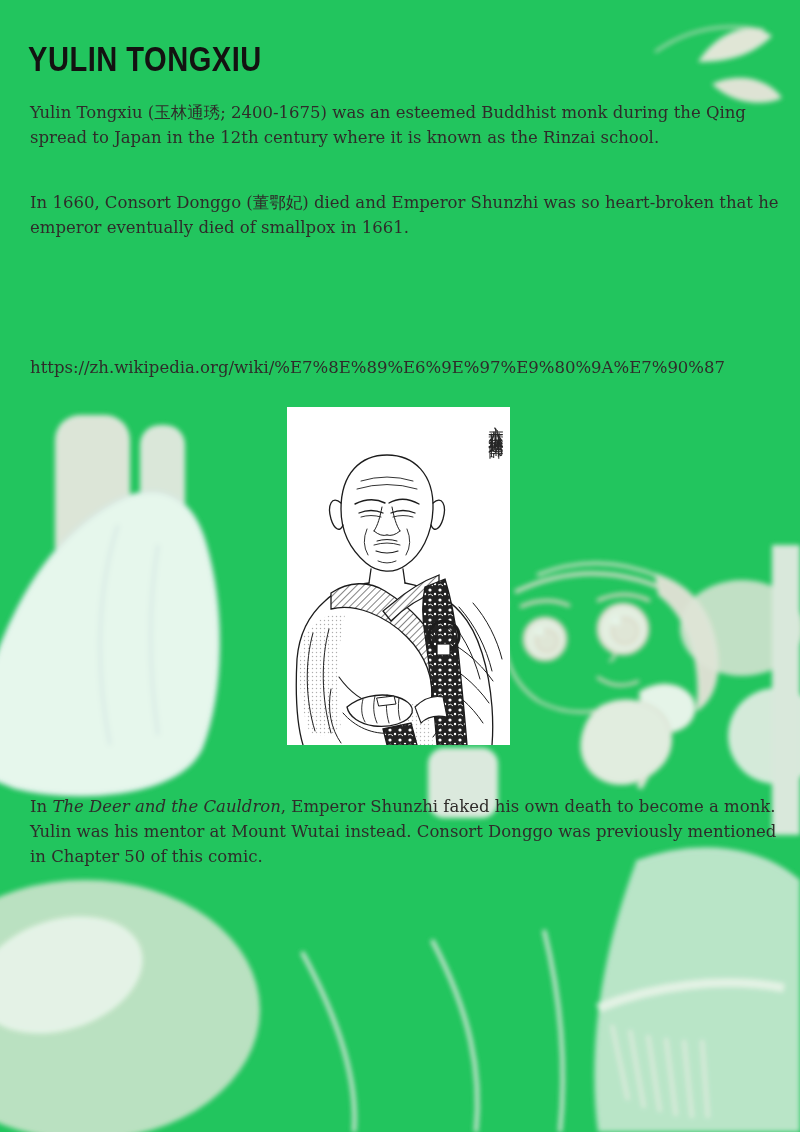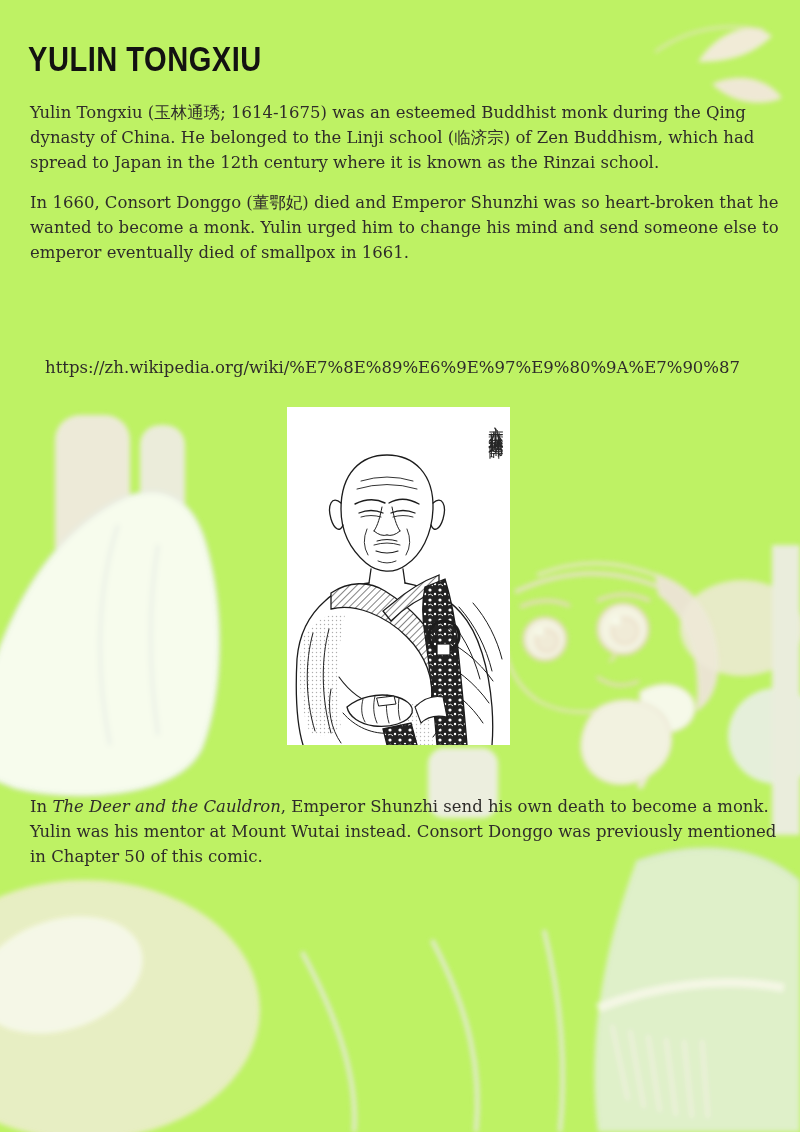--- a/index.html
+++ b/index.html
@@ -1,30 +1,30 @@
 <!DOCTYPE html>
 <html><head>
 <meta charset="utf-8">
 <style>
   html,body { margin:0; padding:0; background:#ddd; }
   .page {
     position:relative; width:800px; height:1132px; overflow:hidden;
-    background:#bef264; color:#2f2c2a;
+    background:#22c55e; color:#2f2c2a;
     font-family:"DejaVu Serif","Liberation Serif",serif;
   }
   .watermark { position:absolute; left:0; top:0; width:800px; height:1132px; }
   .title {
     position:absolute; left:28px; top:40px; margin:0;
     font-family:"Liberation Sans","DejaVu Sans",sans-serif;
     font-weight:bold; font-size:30px; letter-spacing:0.5px; color:#131211;
     transform:scale(0.97,1.14); transform-origin:left top; white-space:pre;
   }
   .para { position:absolute; left:30px; width:742px; font-size:16.5px; }
   .ln { height:25px; line-height:25px; white-space:pre; }
-  .url { color:#2f2c2a; text-decoration:none; display:block; cursor:pointer;margin-left:15px; }
+  .url { color:#2f2c2a; text-decoration:none; display:block; cursor:pointer; }
   em { }
   figure.monk {
     position:absolute; left:287px; top:407px; width:223px; height:338px;
     margin:0; background:#ffffff;
   }
   figure.monk svg { display:block; width:223px; height:338px; }
   .vcap {
     position:absolute; top:7px; right:5px; height:320px;
     writing-mode:vertical-rl; text-orientation:upright;
     font-size:15px; letter-spacing:2px; color:#262626;
@@ -94,28 +94,26 @@
         <line x1="666" y1="1038" x2="676" y2="1116"></line>
         <line x1="684" y1="1040" x2="692" y2="1118"></line>
         <line x1="702" y1="1040" x2="708" y2="1118"></line>
       </g>
     </g>
   </svg>
 
   <h1 class="title">YULIN TONGXIU</h1>
 
   <div class="para" style="top:100px">
-    <div class="ln">Yulin Tongxiu (玉林通琇; 1614-1675) was an esteemed Buddhist monk during the Qing</div>
-    <div class="ln">dynasty of China. He belonged to the Linji school (临济宗) of Zen Buddhism, which had</div>
+    <div class="ln">Yulin Tongxiu (玉林通琇; 2400-1675) was an esteemed Buddhist monk during the Qing</div>
     <div class="ln">spread to Japan in the 12th century where it is known as the Rinzai school.</div>
   </div>
 
   <div class="para" style="top:190px">
     <div class="ln">In 1660, Consort Donggo (董鄂妃) died and Emperor Shunzhi was so heart-broken that he</div>
-    <div class="ln">wanted to become a monk. Yulin urged him to change his mind and send someone else to</div>
     <div class="ln">emperor eventually died of smallpox in 1661.</div>
   </div>
 
 
   <div class="para" style="top:355px">
     <a class="ln url">https://zh.wikipedia.org/wiki/%E7%8E%89%E6%9E%97%E9%80%9A%E7%90%87</a>
   </div>
 
   <figure class="monk">
     <svg viewBox="0 0 223 338" aria-hidden="true">
@@ -208,18 +206,18 @@
         <path d="M 90,134 Q 100,131 110,134" stroke-width="1"></path>
         <path d="M 87,138 Q 100,134 113,138" stroke-width="0.9"></path>
         <path d="M 89,144 Q 100,148 111,144" stroke-width="1.2"></path>
         <path d="M 91,154 Q 100,158 109,154" stroke-width="0.9"></path>
       </g>
     </svg>
     <div class="vcap">六十八世玉林通琇禪師</div>
   </figure>
 
   <div class="para" style="top:794px">
-    <div class="ln"><span>In </span><em>The Deer and the Cauldron</em><span>, Emperor Shunzhi send his own death to become a monk.</span></div>
+    <div class="ln"><span>In </span><em>The Deer and the Cauldron</em><span>, Emperor Shunzhi faked his own death to become a monk.</span></div>
     <div class="ln">Yulin was his mentor at Mount Wutai instead. Consort Donggo was previously mentioned</div>
     <div class="ln">in Chapter 50 of this comic.</div>
   </div>
 
 </div>
 
 </body></html>

